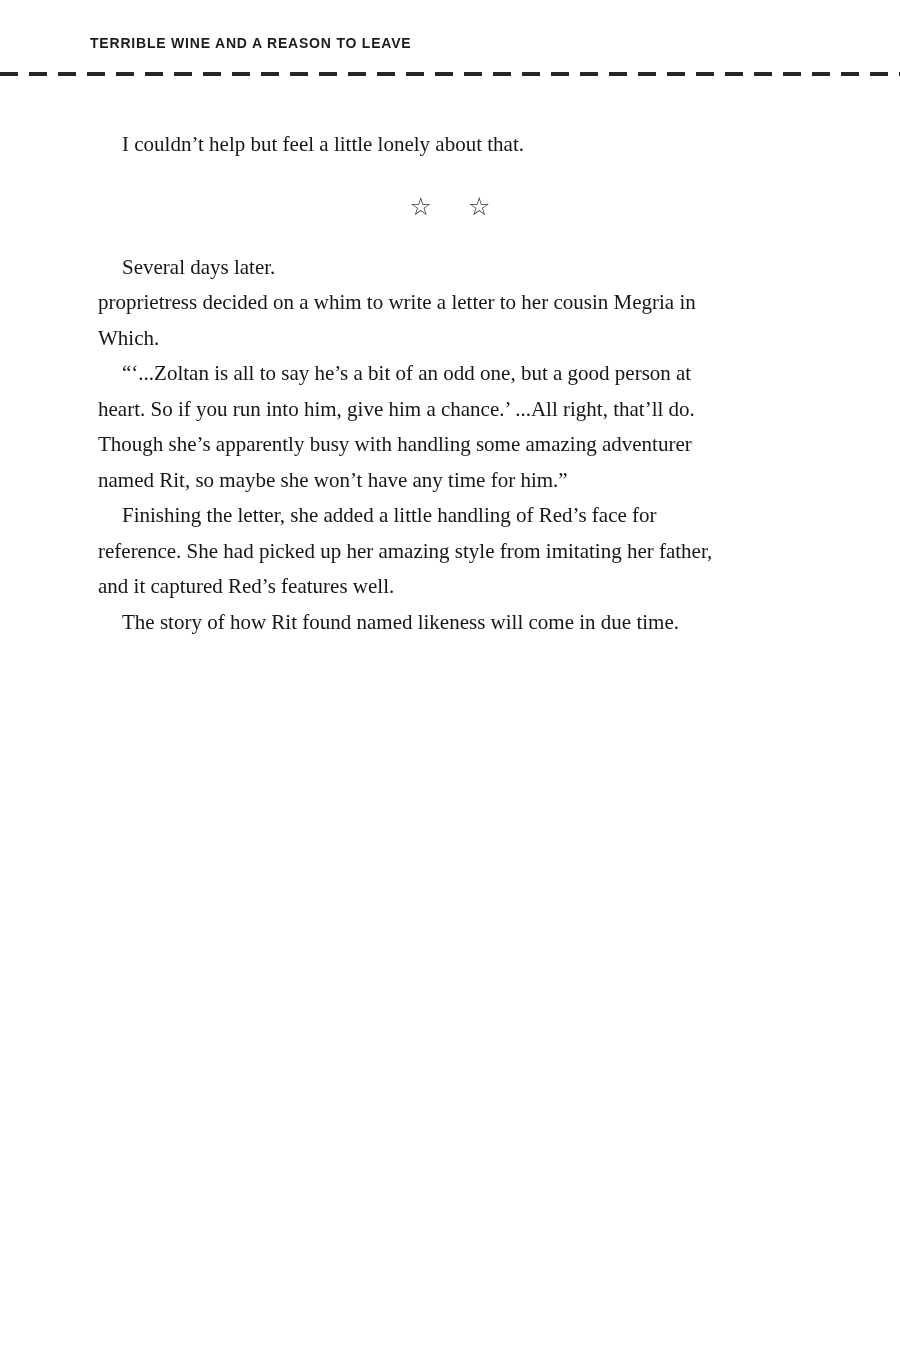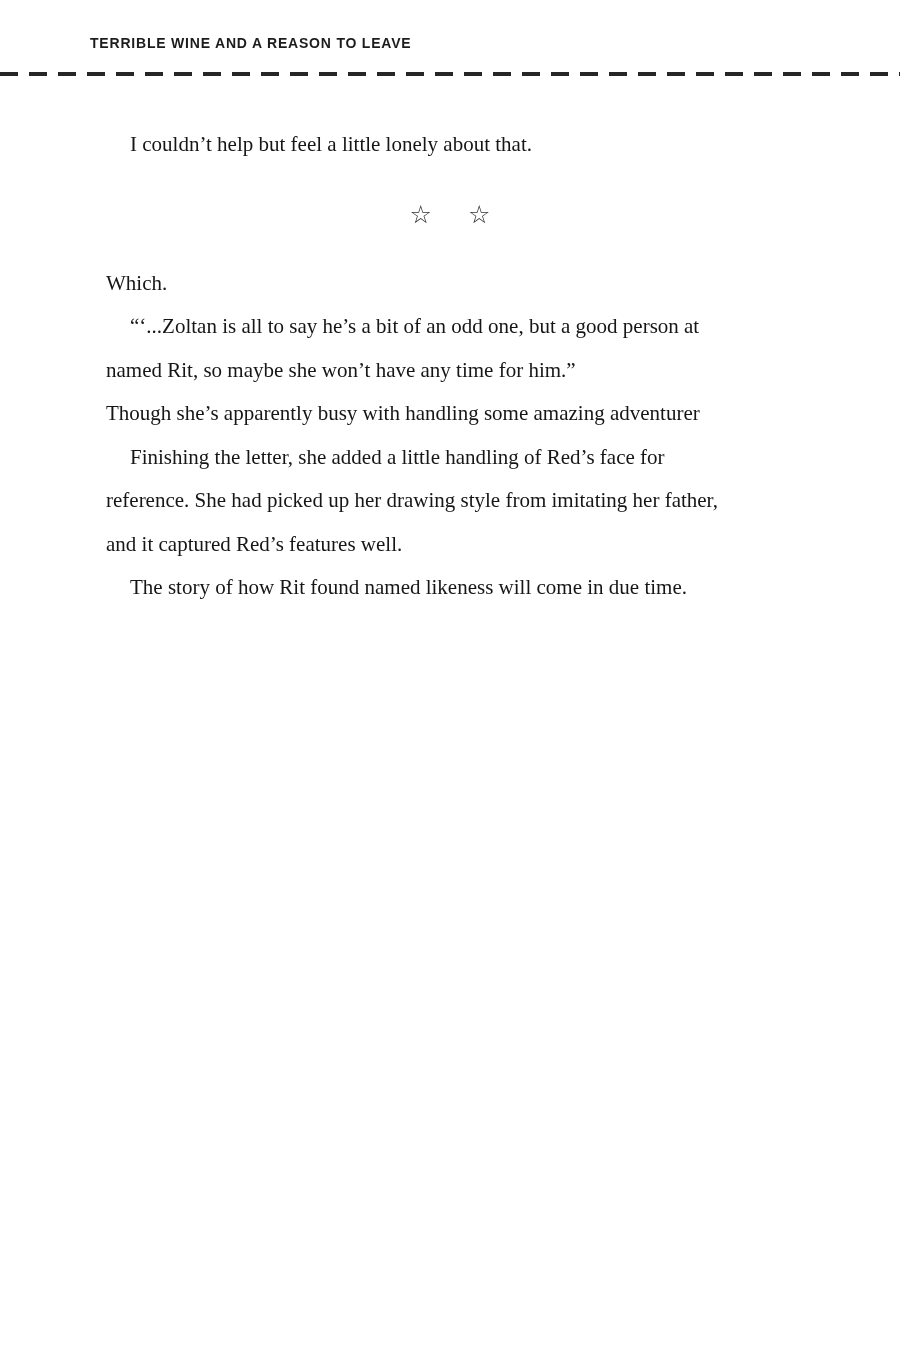--- a/index.html
+++ b/index.html
@@ -38,21 +38,21 @@
       #262626 0px, #262626 18px,
       transparent 18px, transparent 29px
     );
   }
   .page-body {
     margin: 55px 90px 0 90px;
     font-size: 21px;
     line-height: 27.5px;
   }
   .line {
-    margin: 16px;
+    margin: 8px;
     padding: 0;
     white-space: nowrap;
   }
   .indent {
     text-indent: 24px;
   }
   .scene-break {
     height: 79px;
     display: flex;
     align-items: center;
@@ -79,34 +79,39 @@
 
     <section>
       <p class="line indent">I couldn’t help but feel a little lonely about that.</p>
     </section>
 
     <div class="scene-break">
       <span>☆</span>
       <span>☆</span>
     </div>
 
+    <section>
+      <p class="line indent">Several days later.</p>
+    </section>
 
     <section>
+      <p class="line">proprietress decided on a whim to write a letter to her cousin Megria in</p>
       <p class="line">Which.</p>
     </section>
 
     <section>
       <p class="line indent">“‘...Zoltan is all to say he’s a bit of an odd one, but a good person at</p>
+      <p class="line">heart. So if you run into him, give him a chance.’ ...All right, that’ll do.</p>
+      <p class="line">Though she’s apparently busy with handling some amazing adventurer</p>
       <p class="line">named Rit, so maybe she won’t have any time for him.”</p>
-      <p class="line">Though she’s apparently busy with handling some amazing adventurer</p>
     </section>
 
     <section>
       <p class="line indent">Finishing the letter, she added a little handling of Red’s face for</p>
-      <p class="line">reference. She had picked up her drawing style from imitating her father,</p>
+      <p class="line">reference. She had picked up her amazing style from imitating her father,</p>
       <p class="line">and it captured Red’s features well.</p>
     </section>
 
     <section>
       <p class="line indent">The story of how Rit found named likeness will come in due time.</p>
     </section>
 
   </main>
 </div>
 

